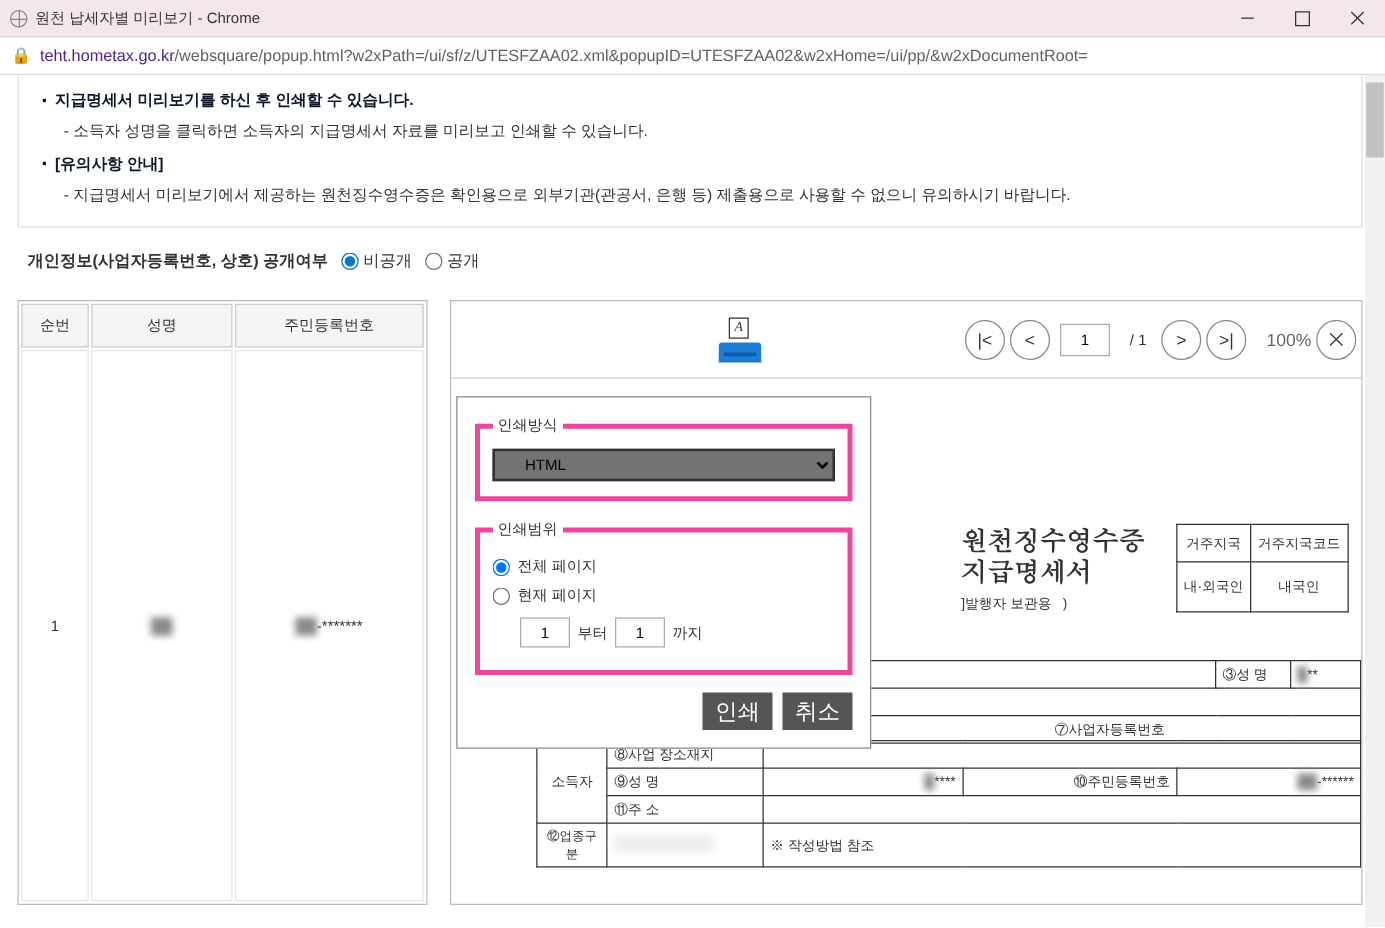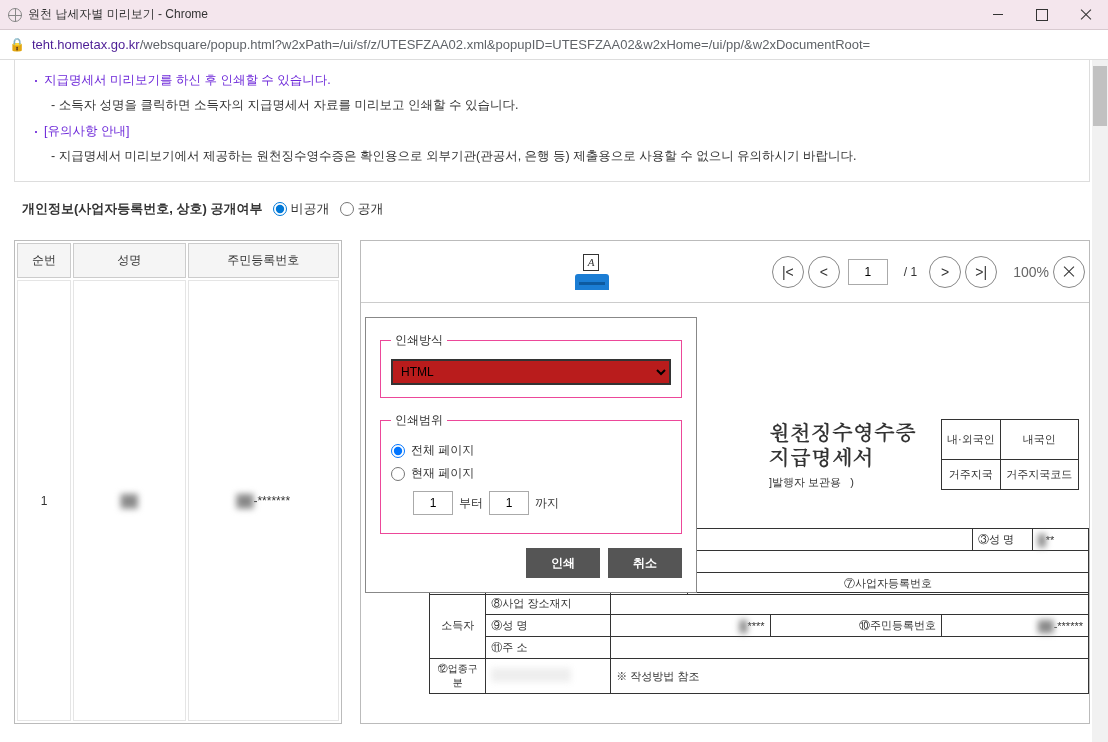--- a/index.html
+++ b/index.html
@@ -23,21 +23,21 @@
   .addrbar .lock-icon { width: 14px; height: 14px; margin-right: 8px; display: flex; align-items: center; justify-content: center; color: #5f6368; font-size: 13px; }
   .addrbar .url { font-size: 13px; color: #5f6368; white-space: nowrap; overflow: hidden; }
   .addrbar .url .domain { color: #4c1d95; }
   
   .content-area { position: relative; height: calc(742px - 60px); overflow: hidden; padding: 0 12px 0 14px; }
   .scrollbar { position: absolute; right: 0; top: 0; bottom: 0; width: 16px; background: #f1f1f1; }
   .scroll-thumb { width: 14px; height: 60px; background: #c1c1c1; margin: 1px; position: relative; top: 5px; }
   
   .info-box { border: 1px solid #ddd; border-top: none; background: #fff; padding: 6px 18px 14px; margin-right: 6px; }
   .info-box ul { list-style: none; }
-  .info-box .bullet-title { color: #6d28d9; font-weight: normal; font-size: 12.5px; padding: 4px 0 3px; }
+  .info-box .bullet-title { color: #0f172a; font-weight: bold; font-size: 12.5px; padding: 4px 0 3px; }
   .info-box .bullet-title::before { content: '· '; font-size: 18px; vertical-align: -2px; }
   .info-box .dash-item { padding-left: 18px; font-size: 12.5px; color: #333; line-height: 1.8; }
   .info-box .dash-item::before { content: '- '; }
   
   .option-row { padding: 18px 8px 12px; font-size: 13px; display: flex; align-items: center; gap: 6px; }
   .option-row .label { font-weight: bold; color: #333; }
   .option-row .radio-wrap { display: inline-flex; align-items: center; margin-left: 4px; gap: 4px; }
   .option-row input[type=radio] { width: 14px; height: 14px; accent-color: #0078d7; }
   
   .main-panels { display: flex; gap: 18px; margin-top: 10px; margin-right: 6px; }
@@ -73,29 +73,29 @@
   .doc-title { font-family: "Batang", serif; font-size: 21px; font-weight: bold; line-height: 1.2; }
   .doc-col { display: flex; }
   .doc-col .left-stack { width: 168px; }
   .doc-tab { border-collapse: collapse; font-size: 11px; }
   .doc-tab td, .doc-tab th { border: 1px solid #333; padding: 3px 5px; text-align: center; font-weight: normal; white-space: nowrap; }
   
   .doc-lowtab { border-collapse: collapse; font-size: 11px; position: absolute; right: 0; top: 225px; width: 660px; }
   .doc-lowtab td, .doc-lowtab th { border: 1px solid #333; padding: 3px 5px; font-weight: normal; }
   
   .print-dialog { position: absolute; left: 4px; top: 14px; width: 332px; background: #fff; border: 1px solid #888; }
-  .fieldset { border: 1px solid #ec4899; margin: 14px; padding: 10px 10px 12px; position: relative; }
+  .fieldset { border: 4px solid #ec4899; margin: 14px; padding: 10px 10px 12px; position: relative; }
   .fieldset legend { padding: 0 4px; font-size: 12px; color: #333; }
-  .print-dialog select { width: 100%; height: 26px; border: 2px solid #333; font-size: 12px; padding-left: 4px; background: #b91c1c; }
+  .print-dialog select { width: 100%; height: 26px; border: 2px solid #333; font-size: 12px; padding-left: 20px; background: #737373; }
   .radio-line { display: flex; align-items: center; gap: 6px; padding: 3px 0; font-size: 12px; }
   .radio-line input[type=radio] { width: 14px; height: 14px; }
   .page-range-inputs { padding-left: 22px; margin-top: 6px; display: flex; align-items: center; gap: 6px; font-size: 12px; }
   .page-range-inputs input { width: 40px; height: 24px; border: 1px solid #aaa; text-align: center; font-size: 12px; }
   .dialog-btns { display: flex; justify-content: flex-end; gap: 8px; padding: 0 14px 14px; }
-  .dialog-btns button { width: 74px; height: 30px; background: #555; color: #fff; border: none; cursor: pointer; font-size: 12px; font-weight: bold; }
+  .dialog-btns button { width: 56px; height: 30px; background: #555; color: #fff; border: none; cursor: pointer; font-size: 18px; }
   
 </style>
 </head>
 <body>
 
 <div class="titlebar">
   <span class="icon-globe"></span>
   <span class="title-text">원천 납세자별 미리보기 - Chrome</span>
   <div class="win-controls">
     <div class="win-btn win-min"></div>
@@ -176,26 +176,26 @@
         <div class="doc-fragment">
           <div class="doc-col">
             <div class="left-stack">
               <div class="doc-title">원천징수영수증</div>
               <div class="doc-title">지급명세서</div>
               <div style="margin-top:6px">]<span>발행자 보관용</span>&nbsp;&nbsp;&nbsp;)</div>
             </div>
             <table class="doc-tab" style="margin-left:4px;">
               <tbody>
                   <tr>
+                    <td rowspan="1" style="height:30px">거주지국</td>
+                    <td>거주지국코드</td>
+                  </tr>
+              <tr>
                     <td style="width:58px">내·외국인</td>
                     <td style="width:78px">내국인</td>
-                  </tr>
-              <tr>
-                    <td rowspan="1" style="height:30px">거주지국</td>
-                    <td>거주지국코드</td>
                   </tr>
             </tbody>
               </table>
           </div>
         </div>
 
         <table class="doc-lowtab">
           <tbody>
               <tr>
             <td>업인명 또는 상호</td>

